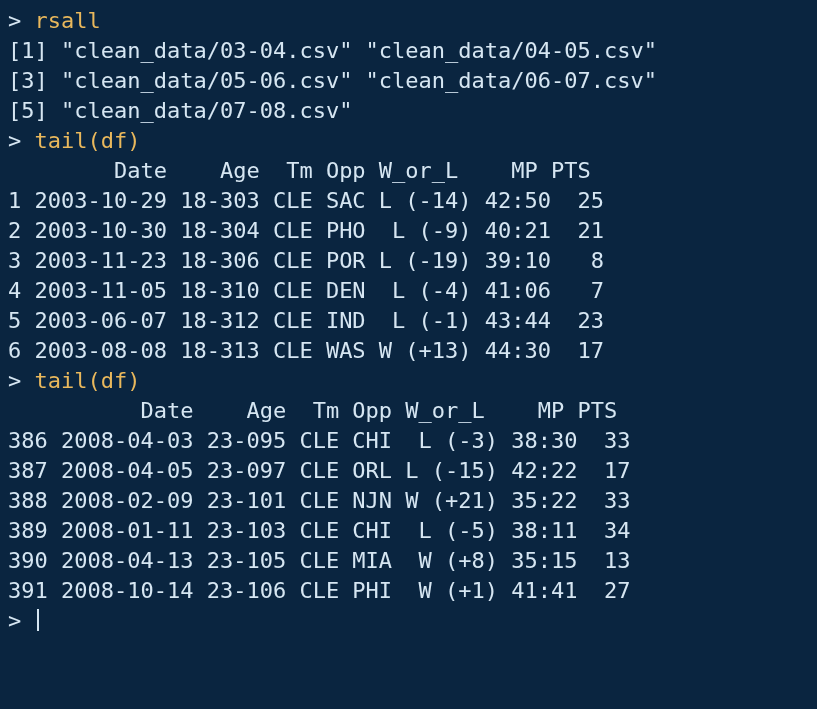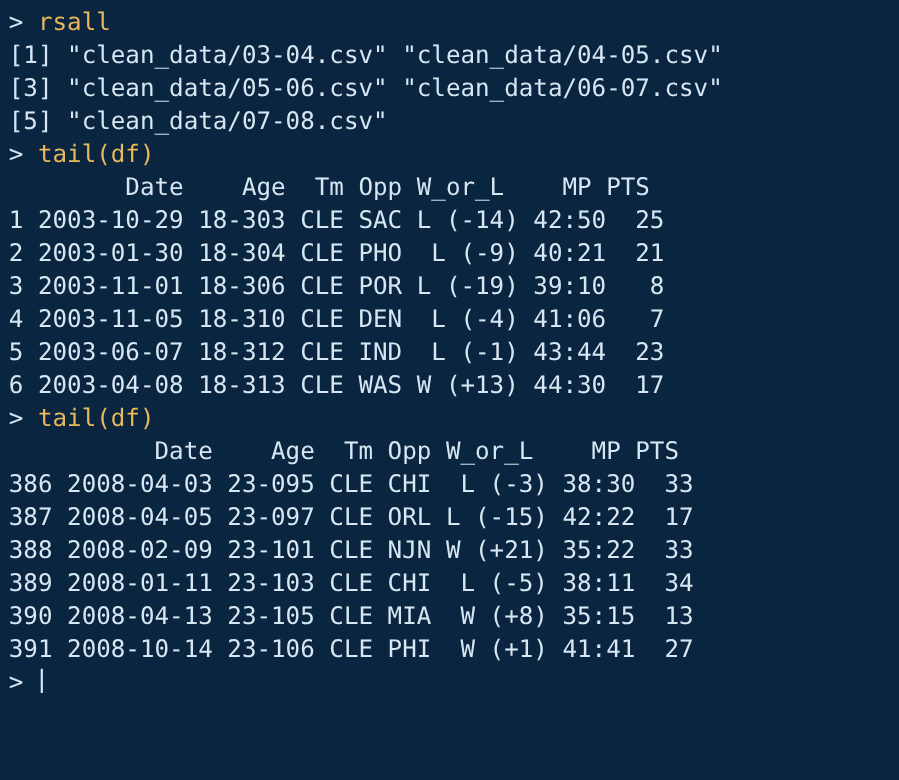--- a/index.html
+++ b/index.html
@@ -34,25 +34,25 @@
 </head>
 <body>
 
 <pre class="terminal" id="terminal"><span class="prompt">&gt;</span> <span class="cmd">rsall</span>
 <span class="txt">[1] "clean_data/03-04.csv" "clean_data/04-05.csv"</span>
 <span class="txt">[3] "clean_data/05-06.csv" "clean_data/06-07.csv"</span>
 <span class="txt">[5] "clean_data/07-08.csv"</span>
 <span class="prompt">&gt;</span> <span class="cmd">tail(df)</span>
 <span class="txt">        Date    Age  Tm Opp W_or_L    MP PTS</span>
 <span class="txt">1 2003-10-29 18-303 CLE SAC L (-14) 42:50  25</span>
-<span class="txt">2 2003-01-30 18-304 CLE PHO  L (-9) 40:21  21</span>
-<span class="txt">3 2003-11-01 18-306 CLE POR L (-19) 39:10   8</span>
+<span class="txt">2 2003-10-30 18-304 CLE PHO  L (-9) 40:21  21</span>
+<span class="txt">3 2003-11-23 18-306 CLE POR L (-19) 39:10   8</span>
 <span class="txt">4 2003-11-05 18-310 CLE DEN  L (-4) 41:06   7</span>
 <span class="txt">5 2003-06-07 18-312 CLE IND  L (-1) 43:44  23</span>
-<span class="txt">6 2003-04-08 18-313 CLE WAS W (+13) 44:30  17</span>
+<span class="txt">6 2003-08-08 18-313 CLE WAS W (+13) 44:30  17</span>
 <span class="prompt">&gt;</span> <span class="cmd">tail(df)</span>
 <span class="txt">          Date    Age  Tm Opp W_or_L    MP PTS</span>
 <span class="txt">386 2008-04-03 23-095 CLE CHI  L (-3) 38:30  33</span>
 <span class="txt">387 2008-04-05 23-097 CLE ORL L (-15) 42:22  17</span>
 <span class="txt">388 2008-02-09 23-101 CLE NJN W (+21) 35:22  33</span>
 <span class="txt">389 2008-01-11 23-103 CLE CHI  L (-5) 38:11  34</span>
 <span class="txt">390 2008-04-13 23-105 CLE MIA  W (+8) 35:15  13</span>
 <span class="txt">391 2008-10-14 23-106 CLE PHI  W (+1) 41:41  27</span>
 <span class="prompt">&gt;</span> <span class="cursor"></span></pre>
 

